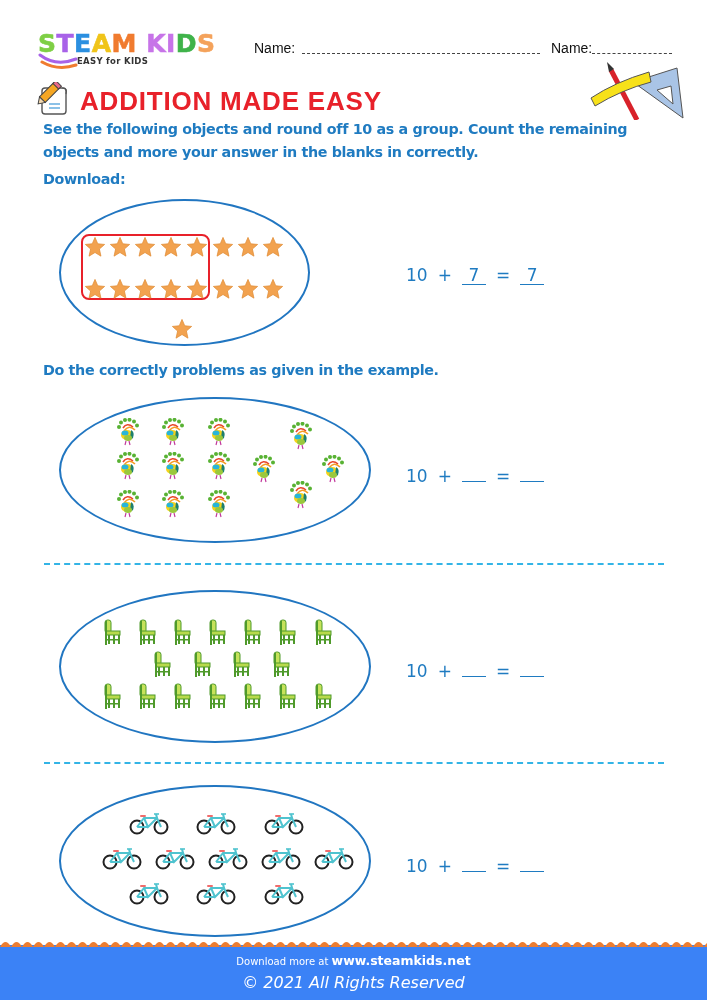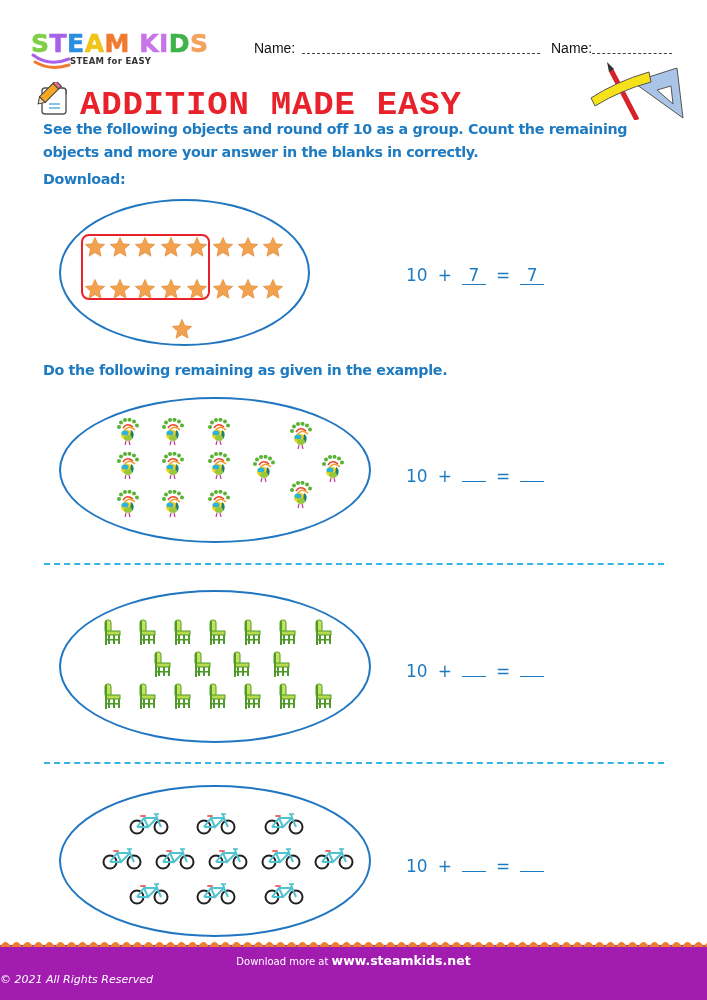--- a/index.html
+++ b/index.html
@@ -2,66 +2,66 @@
 <html><head>
 <meta charset="utf-8">
 <style>
   * { box-sizing: border-box; margin: 0; padding: 0; }
   html, body { width: 707px; height: 1000px; background: #ffffff; overflow: hidden; }
   body { position: relative; font-family: "DejaVu Sans", sans-serif; }
 
   .abs { position: absolute; }
 
   
-  .logo { left: 31px; top: 31px; width: 200px; height: 40px; }
+  .logo { left: 38px; top: 31px; width: 200px; height: 40px; }
   .logo-word { position: absolute; top: 0; left: 0; font-family: "DejaVu Sans", sans-serif; font-weight: 900; font-size: 25px; letter-spacing: 0.5px; line-height: 26px; white-space: nowrap; -webkit-text-stroke: 0.6px currentColor; }
   .logo-sub { position: absolute; left: 39px; top: 25px; font-size: 8.5px; font-weight: bold; color: #333; letter-spacing: 0.3px; white-space: nowrap; }
   .logo-swoosh { position: absolute; left: 0; top: 22px; }
 
   
   .field-label { font-family: "Liberation Sans", sans-serif; font-size: 14px; color: #111; white-space: nowrap; }
   .field-line { border-bottom: 1px dashed #444; height: 1px; }
 
   
-  .title { left: 80px; top: 86px; font-family: Liberation Mono, monospace; font-weight: bold; font-size: 34px; color: #e8212a; letter-spacing: 0.8px; white-space: nowrap; }
+  .title { left: 80px; top: 86px; font-family: Liberation Sans, sans-serif; font-weight: bold; font-size: 26px; color: #e8212a; letter-spacing: 0.8px; white-space: nowrap; }
 
   
   .instr { font-family: "DejaVu Sans", sans-serif; font-weight: bold; color: #1f7bc1; font-size: 14.3px; line-height: 23px; white-space: nowrap; letter-spacing: -0.35px; }
 
   
   .ellipse { position: absolute; border: 2px solid #2176c1; border-radius: 50%; }
 
   
   .eq { font-family: "DejaVu Sans", sans-serif; color: #1f7bc1; font-size: 17px; white-space: nowrap; display: flex; align-items: baseline; }
   .eq span { display: inline-block; }
   .eq .blank { display: inline-block; width: 24px; border-bottom: 1.5px solid #1f7bc1; text-align: center; height: 20px; line-height: 20px; }
   .eq .blank.ans { width: 24px; }
   .eq .op { margin: 0 10px; }
 
   .divider { left: 44px; width: 620px; border-top: 2px dashed #33b4e6; height: 0; }
 
   .icon-item { position: absolute; }
 
   
-  .footer { left: 0; top: 945px; width: 707px; height: 55px; background: #a21caf; }
+  .footer { left: 0; top: 945px; width: 707px; height: 55px; background: #3b82f6; }
   .scallops { position: absolute; left: 0; top: -6px; width: 707px; height: 8px; }
   .footer-line1 { position: absolute; top: 8px; left: 0; width: 707px; text-align: center; color: #fff; font-family: "DejaVu Sans", sans-serif; font-size: 10px; white-space: nowrap; }
   .footer-line1 b { font-size: 12.5px; }
-  .footer-line2 { position: absolute; top: 28px; left: 0; width: 707px; text-align: left; color: #fff; font-family: "DejaVu Sans", sans-serif; font-style: italic; font-size: 11px; }
+  .footer-line2 { position: absolute; top: 28px; left: 0; width: 707px; text-align: center; color: #fff; font-family: "DejaVu Sans", sans-serif; font-style: italic; font-size: 16px; }
 </style>
 </head>
 <body>
 
 <div class="abs logo">
   <div class="logo-word" id="logo-word"><span style="color: rgb(126, 207, 69);">S</span><span style="color: rgb(168, 98, 232);">T</span><span style="color: rgb(43, 143, 224);">E</span><span style="color: rgb(240, 196, 25);">A</span><span style="color: rgb(240, 123, 47);">M</span><span style="color: rgb(255, 255, 255);">&nbsp;</span><span style="color: rgb(199, 116, 232);">K</span><span style="color: rgb(199, 116, 232);">I</span><span style="color: rgb(63, 179, 74);">D</span><span style="color: rgb(244, 162, 91);">S</span></div>
   <svg class="logo-swoosh" width="40" height="18" viewBox="0 0 40 18">
     <path d="M2 2 Q18 14 38 6" stroke="#a862e8" stroke-width="3" fill="none" stroke-linecap="round"></path>
     <path d="M4 9 Q20 18 38 12" stroke="#f07b2f" stroke-width="3" fill="none" stroke-linecap="round"></path>
   </svg>
-  <div class="logo-sub">STEAM for EASY</div>
+  <div class="logo-sub">EASY for KIDS</div>
 </div>
 
 <div class="abs field-label" style="left:254px; top:40px;">Name:</div>
 <div class="abs field-line" style="left:302px; top:53px; width:238px;"></div>
 <div class="abs field-label" style="left:551px; top:40px;">Name:</div>
 <div class="abs field-line" style="left:592px; top:53px; width:80px;"></div>
 
 <svg class="abs" style="left:585px; top:60px;" width="100" height="60" viewBox="0 0 100 60">
   <polygon points="48,22 92,8 98,58 " fill="#a9c4e6" stroke="#555" stroke-width="1"></polygon>
   <polygon points="72,30 86,26 88,44" fill="#fff" stroke="#555" stroke-width="1"></polygon>
@@ -144,21 +144,21 @@
   </div>
 
 <div class="abs eq" style="left:406px; top:265px;">
   <span>10</span>
   <span class="op">+</span>
   <span class="blank">7</span>
   <span class="op">=</span>
   <span class="blank ans">7</span>
 </div>
 
-<div class="abs instr" style="left:43px; top:359px;">Do the following remaining as given in the example.</div>
+<div class="abs instr" style="left:43px; top:359px;">Do the correctly problems as given in the example.</div>
 
 <div class="ellipse" style="left:59px; top:397px; width:312px; height:146px;"></div>
 <div id="peacock-layer">
     <div class="icon-item" style="left: 115px; top: 418px;"><svg width="26" height="28" viewBox="0 0 26 28">
         <g fill="#58b233">
           <circle cx="4" cy="9" r="2"></circle>
           <circle cx="6" cy="4.5" r="2"></circle>
           <circle cx="10" cy="2" r="2"></circle>
           <circle cx="14.5" cy="1.8" r="2"></circle>
           <circle cx="19" cy="3.5" r="2"></circle>

